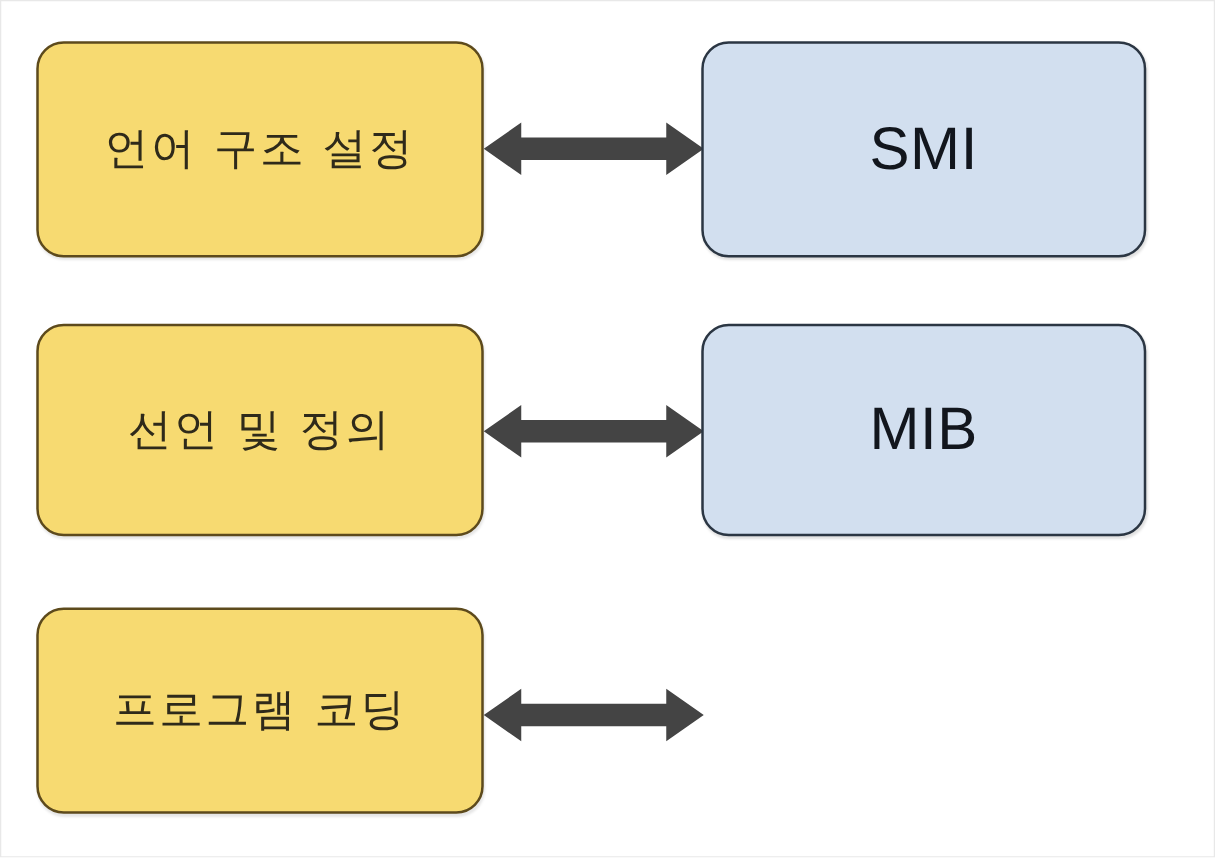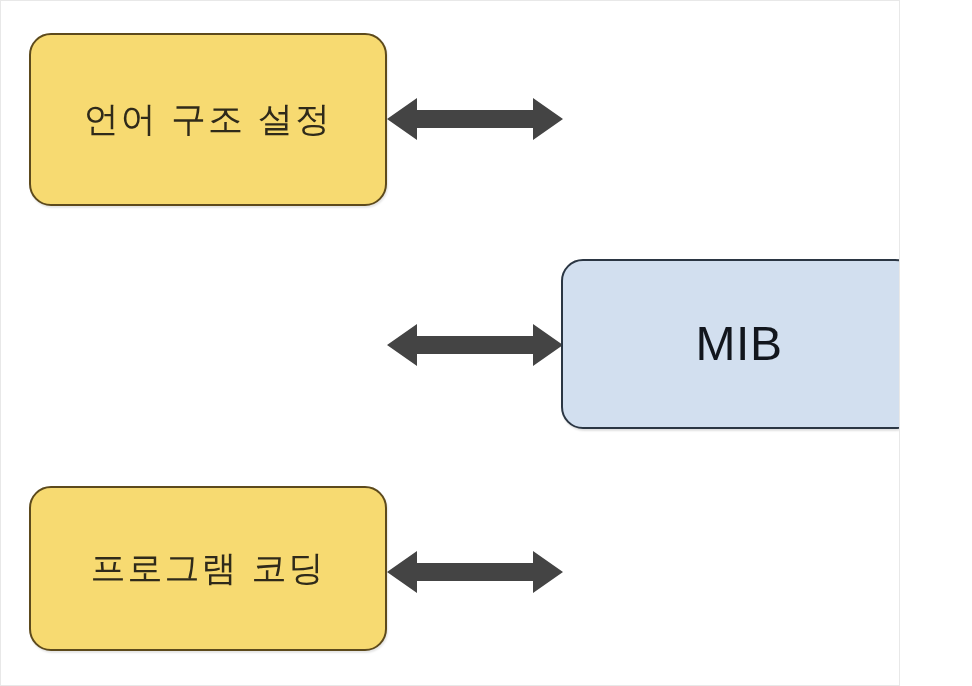--- a/index.html
+++ b/index.html
@@ -6,21 +6,21 @@
   html, body {
     margin: 0;
     padding: 0;
     background: #ffffff;
   }
   body {
     font-family: "Liberation Sans", "DejaVu Sans", sans-serif;
   }
   #canvas {
     position: relative;
-    width: 900px;
+    width: 972px;
     height: 686px;
     background: #ffffff;
     box-sizing: border-box;
     border: 1px solid #e8e8e8;
     overflow: hidden;
   }
 
   
   .node {
     position: absolute;
@@ -91,21 +91,27 @@
   <div class="node node-left row-0">
     <span class="label-ko">언어 구조 설정</span>
   </div>
 
   <div class="connector connector-0">
     <svg viewBox="0 0 180 62" preserveAspectRatio="none" aria-hidden="true">
       <polygon points="2,31 32,10 32,22 148,22 148,10 178,31 148,52 148,40 32,40 32,52" fill="#444444"></polygon>
     </svg>
   </div>
 
+  <div class="node node-right row-0">
+    <span class="label-en">SMI</span>
+  </div>
 
+  <div class="node node-left row-1">
+    <span class="label-ko">선언 및 정의</span>
+  </div>
 
   <div class="connector connector-1">
     <svg viewBox="0 0 180 62" preserveAspectRatio="none" aria-hidden="true">
       <polygon points="2,31 32,10 32,22 148,22 148,10 178,31 148,52 148,40 32,40 32,52" fill="#444444"></polygon>
     </svg>
   </div>
 
   <div class="node node-right row-1">
     <span class="label-en">MIB</span>
   </div>

